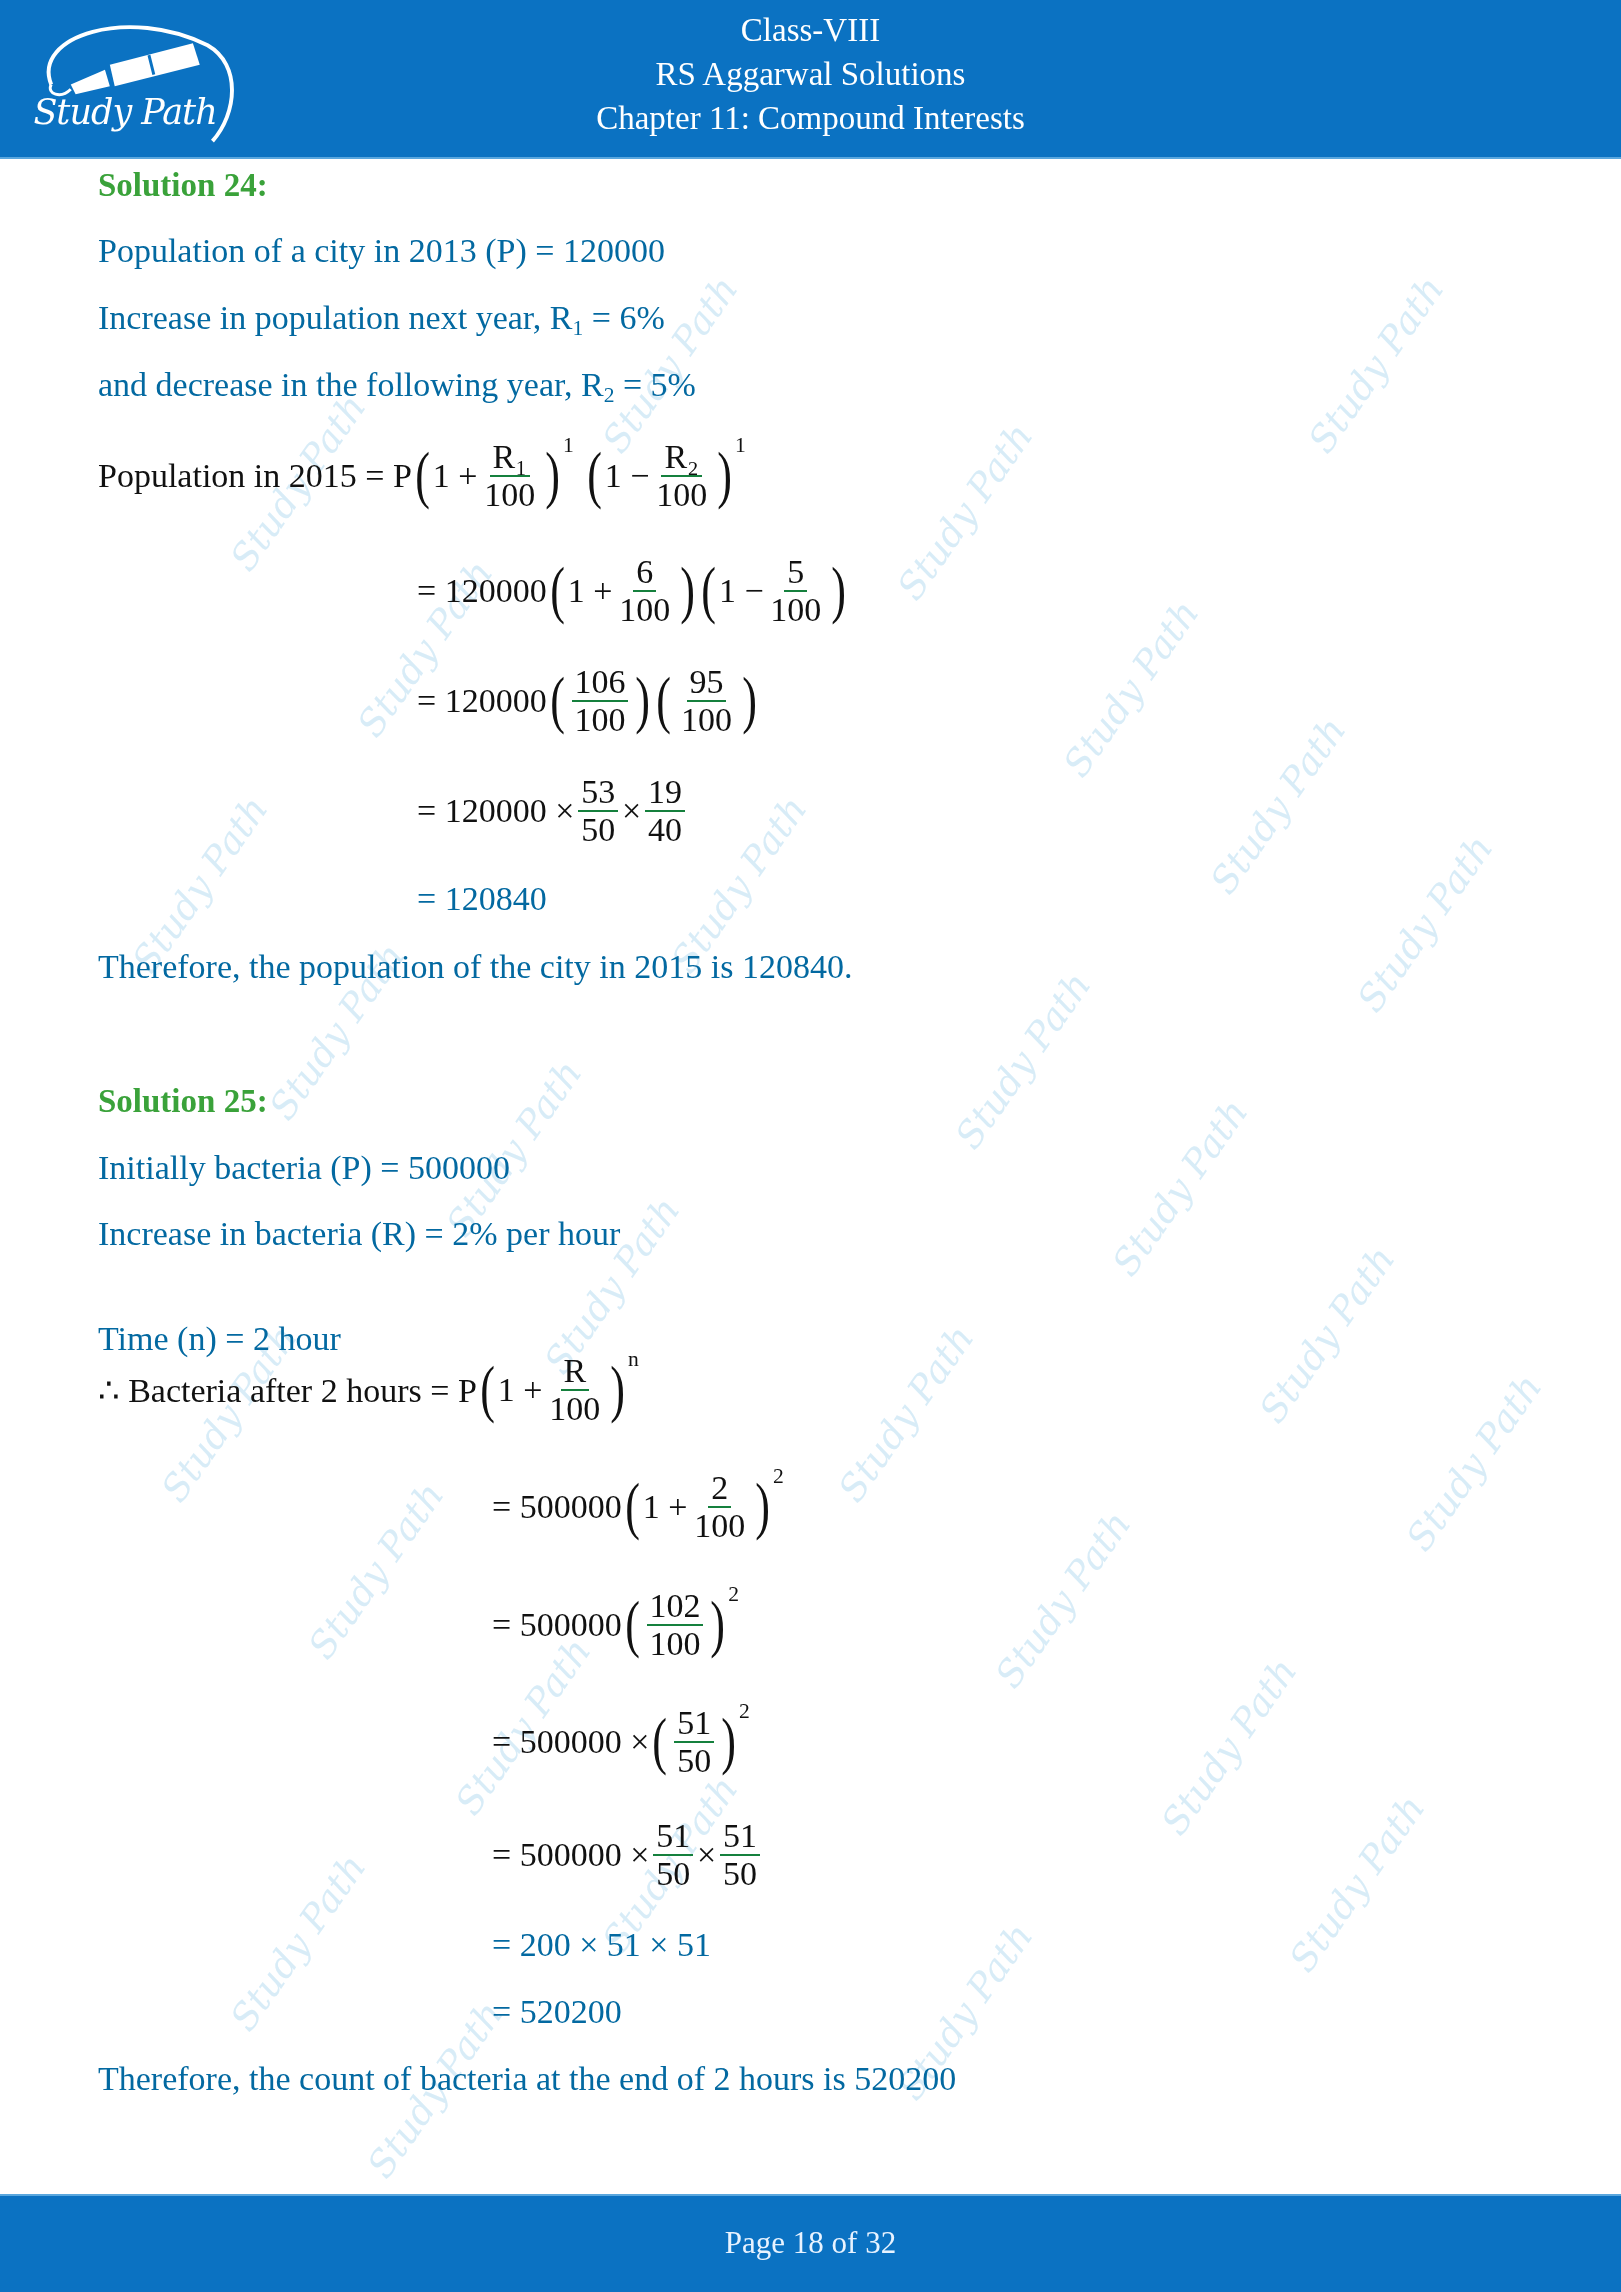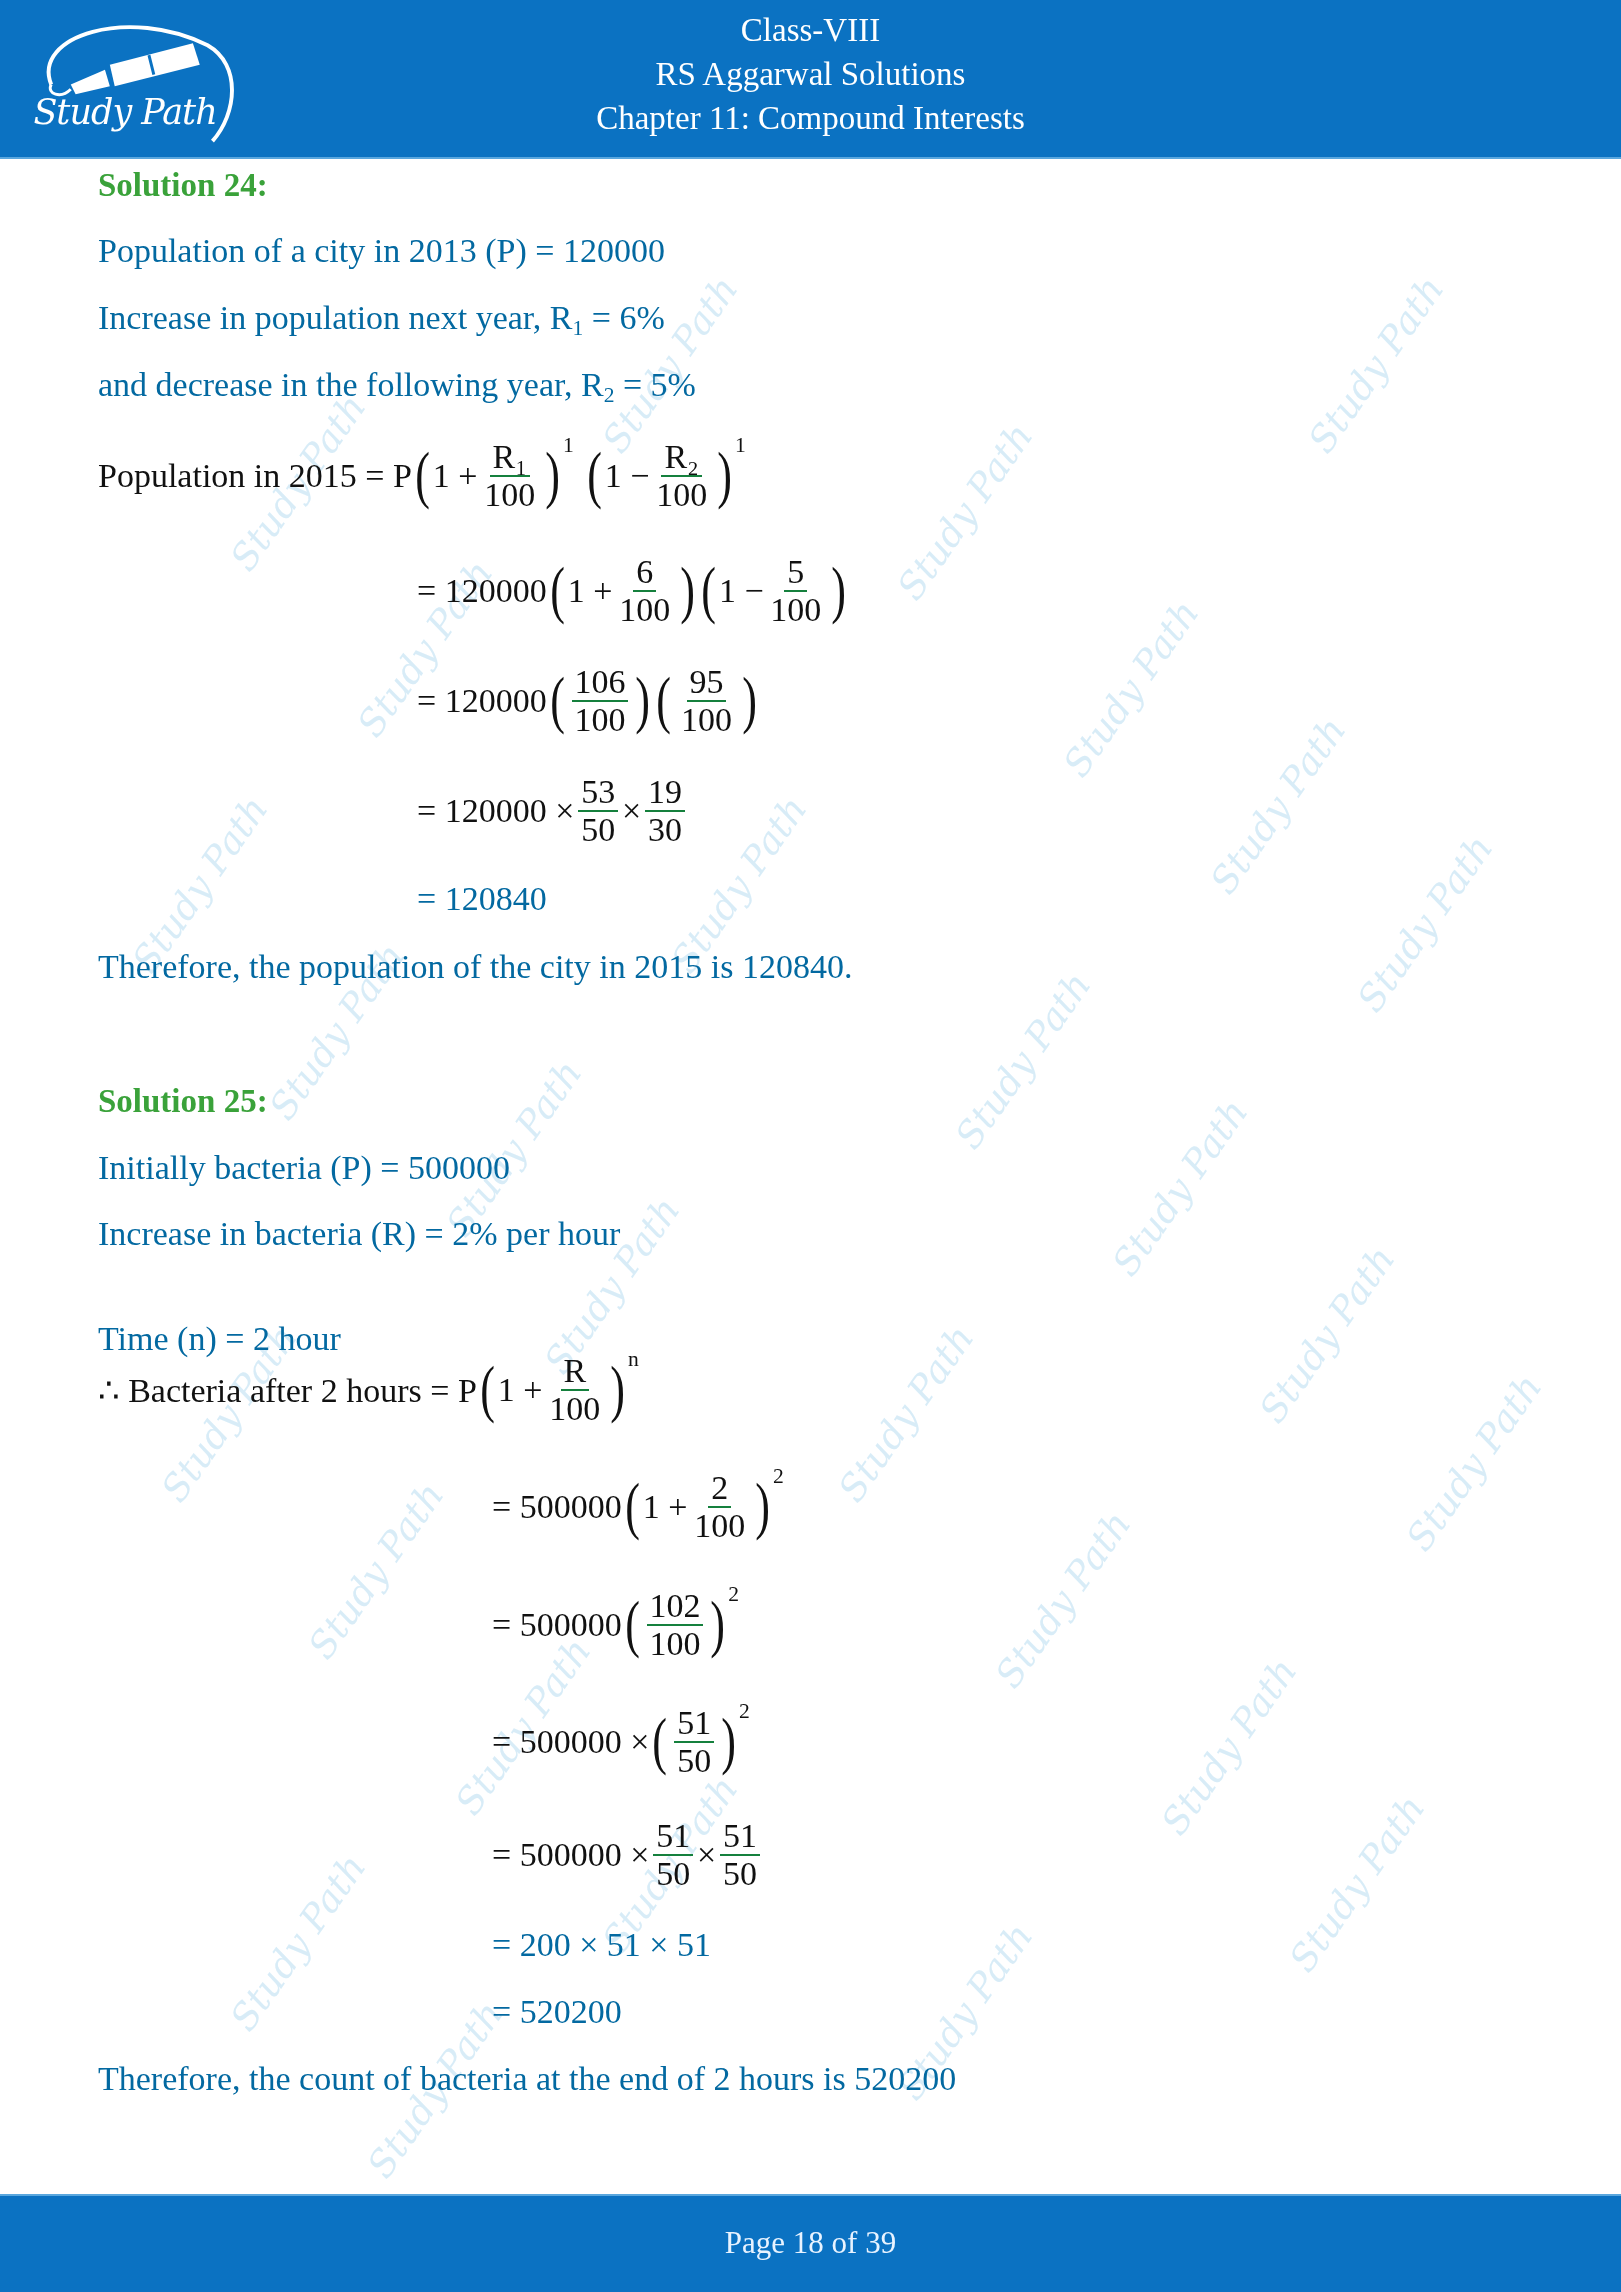--- a/index.html
+++ b/index.html
@@ -180,21 +180,21 @@
 
 <div class="math" style="left:417px;top:774px">
   <span>= 120000 ×</span>
   <span class="frac">
       <span class="num">53</span>
       <span class="den">50</span>
     </span>
   <span>×</span>
   <span class="frac">
       <span class="num">19</span>
-      <span class="den">30</span>
+      <span class="den">40</span>
     </span>
 </div>
 
 <div class="line" style="left:417px;top:880px">= 120840</div>
 <div class="line" style="left:98px;top:948px">Therefore, the population of the city in 2015 is 120840.</div>
 
 <div class="sol-title" style="left:98px;top:1083px">Solution 25:</div>
 <div class="line" style="left:98px;top:1149px">Initially bacteria (P) = 500000</div>
 <div class="line" style="left:98px;top:1215px">Increase in bacteria (R) = 2% per hour</div>
 <div class="line" style="left:98px;top:1320px">Time (n) = 2 hour</div>
@@ -256,15 +256,15 @@
       <span class="num">51</span>
       <span class="den">50</span>
     </span>
 </div>
 
 <div class="line" style="left:492px;top:1926px">= 200 × 51 × 51</div>
 <div class="line" style="left:492px;top:1993px">= 520200</div>
 <div class="line" style="left:98px;top:2060px">Therefore, the count of bacteria at the end of 2 hours is 520200</div>
 
 <div class="footer">
-  <div class="footer-text">Page 18 of 39</div>
+  <div class="footer-text">Page 18 of 32</div>
 </div>
 
 
 </body></html>

